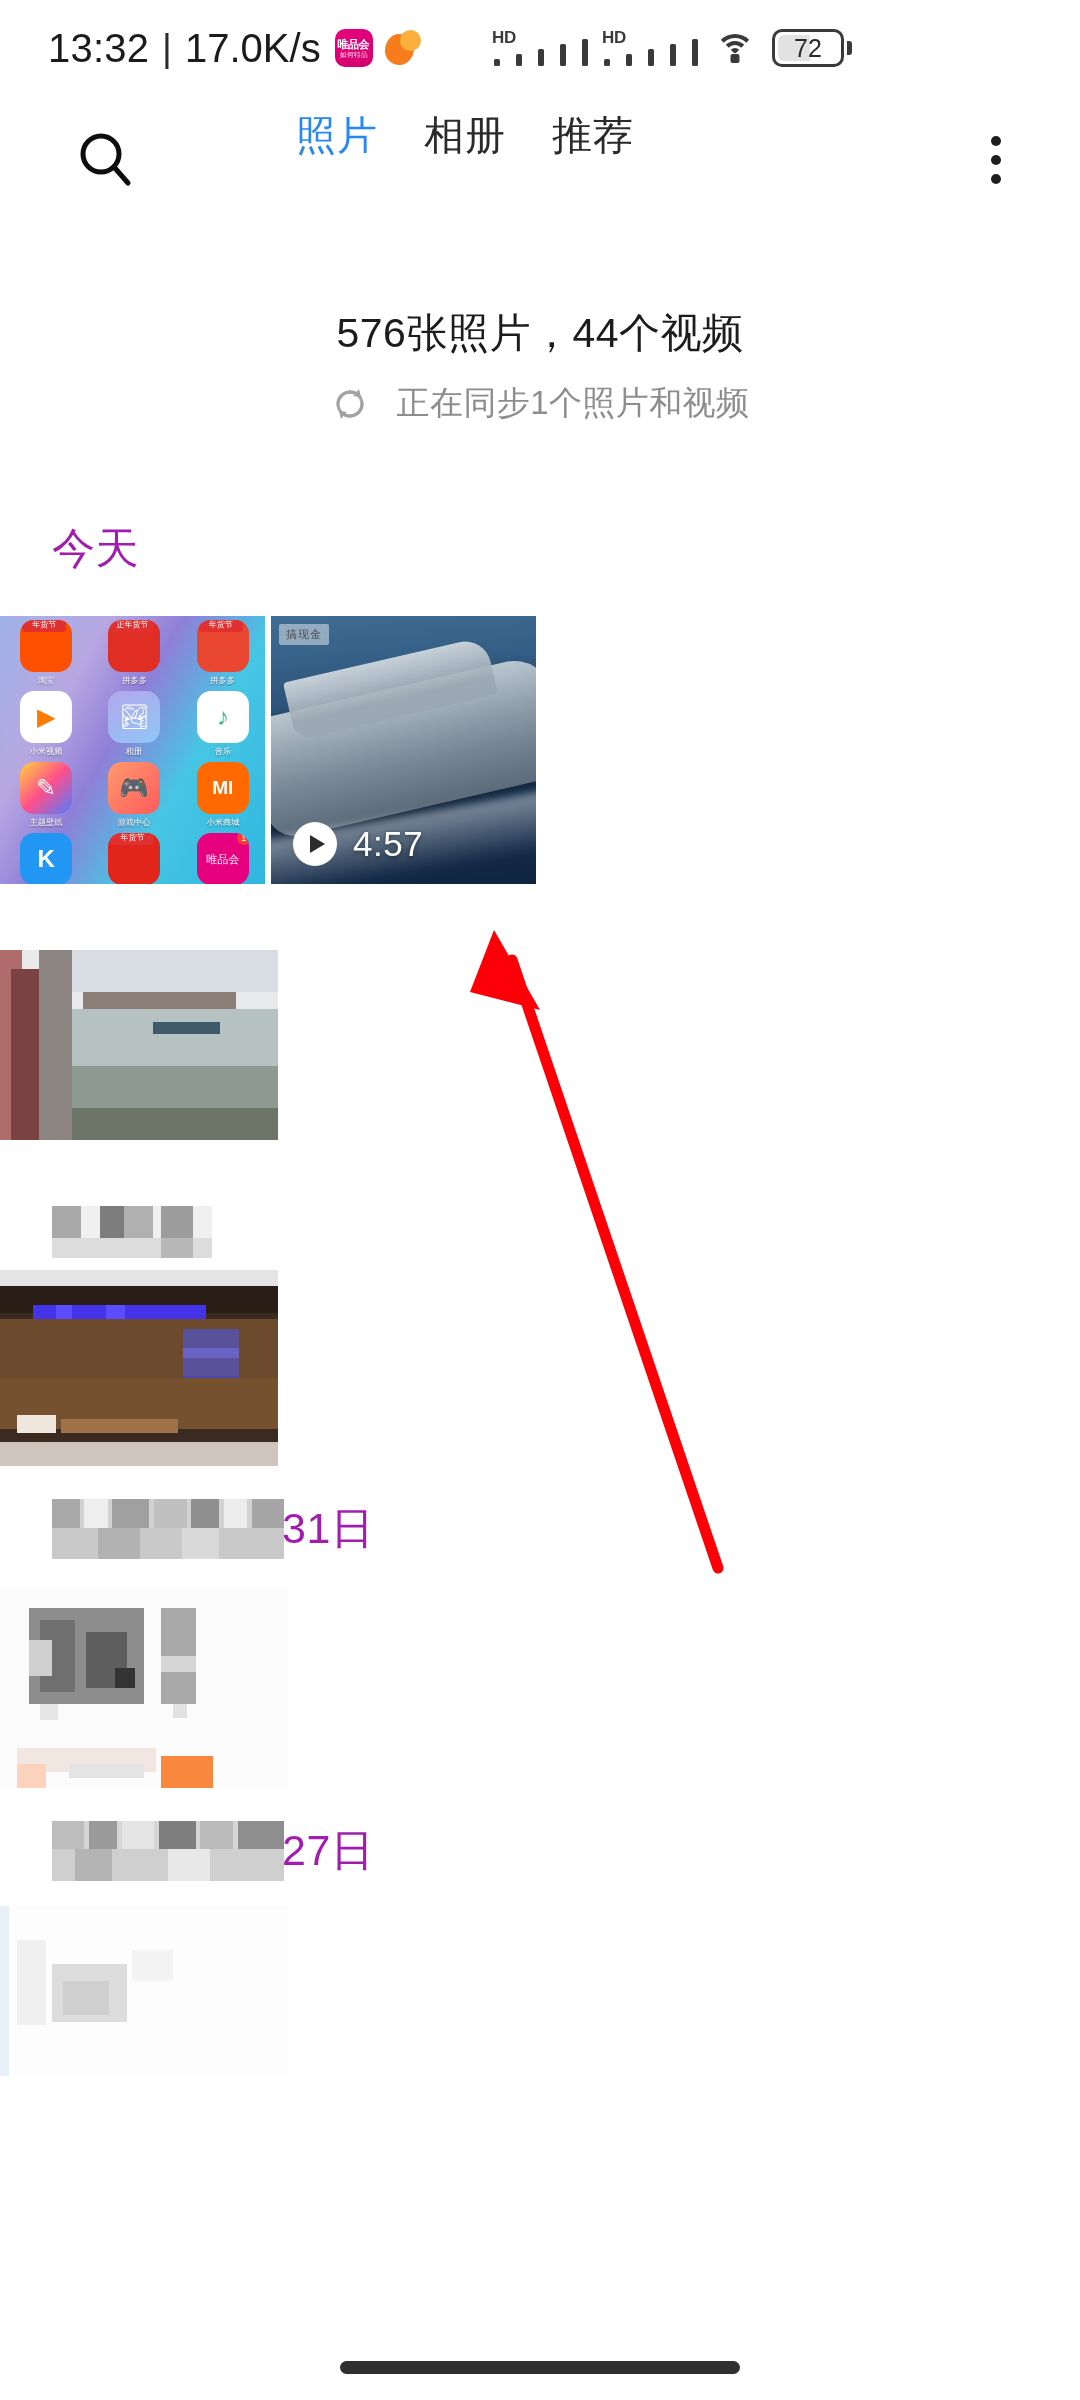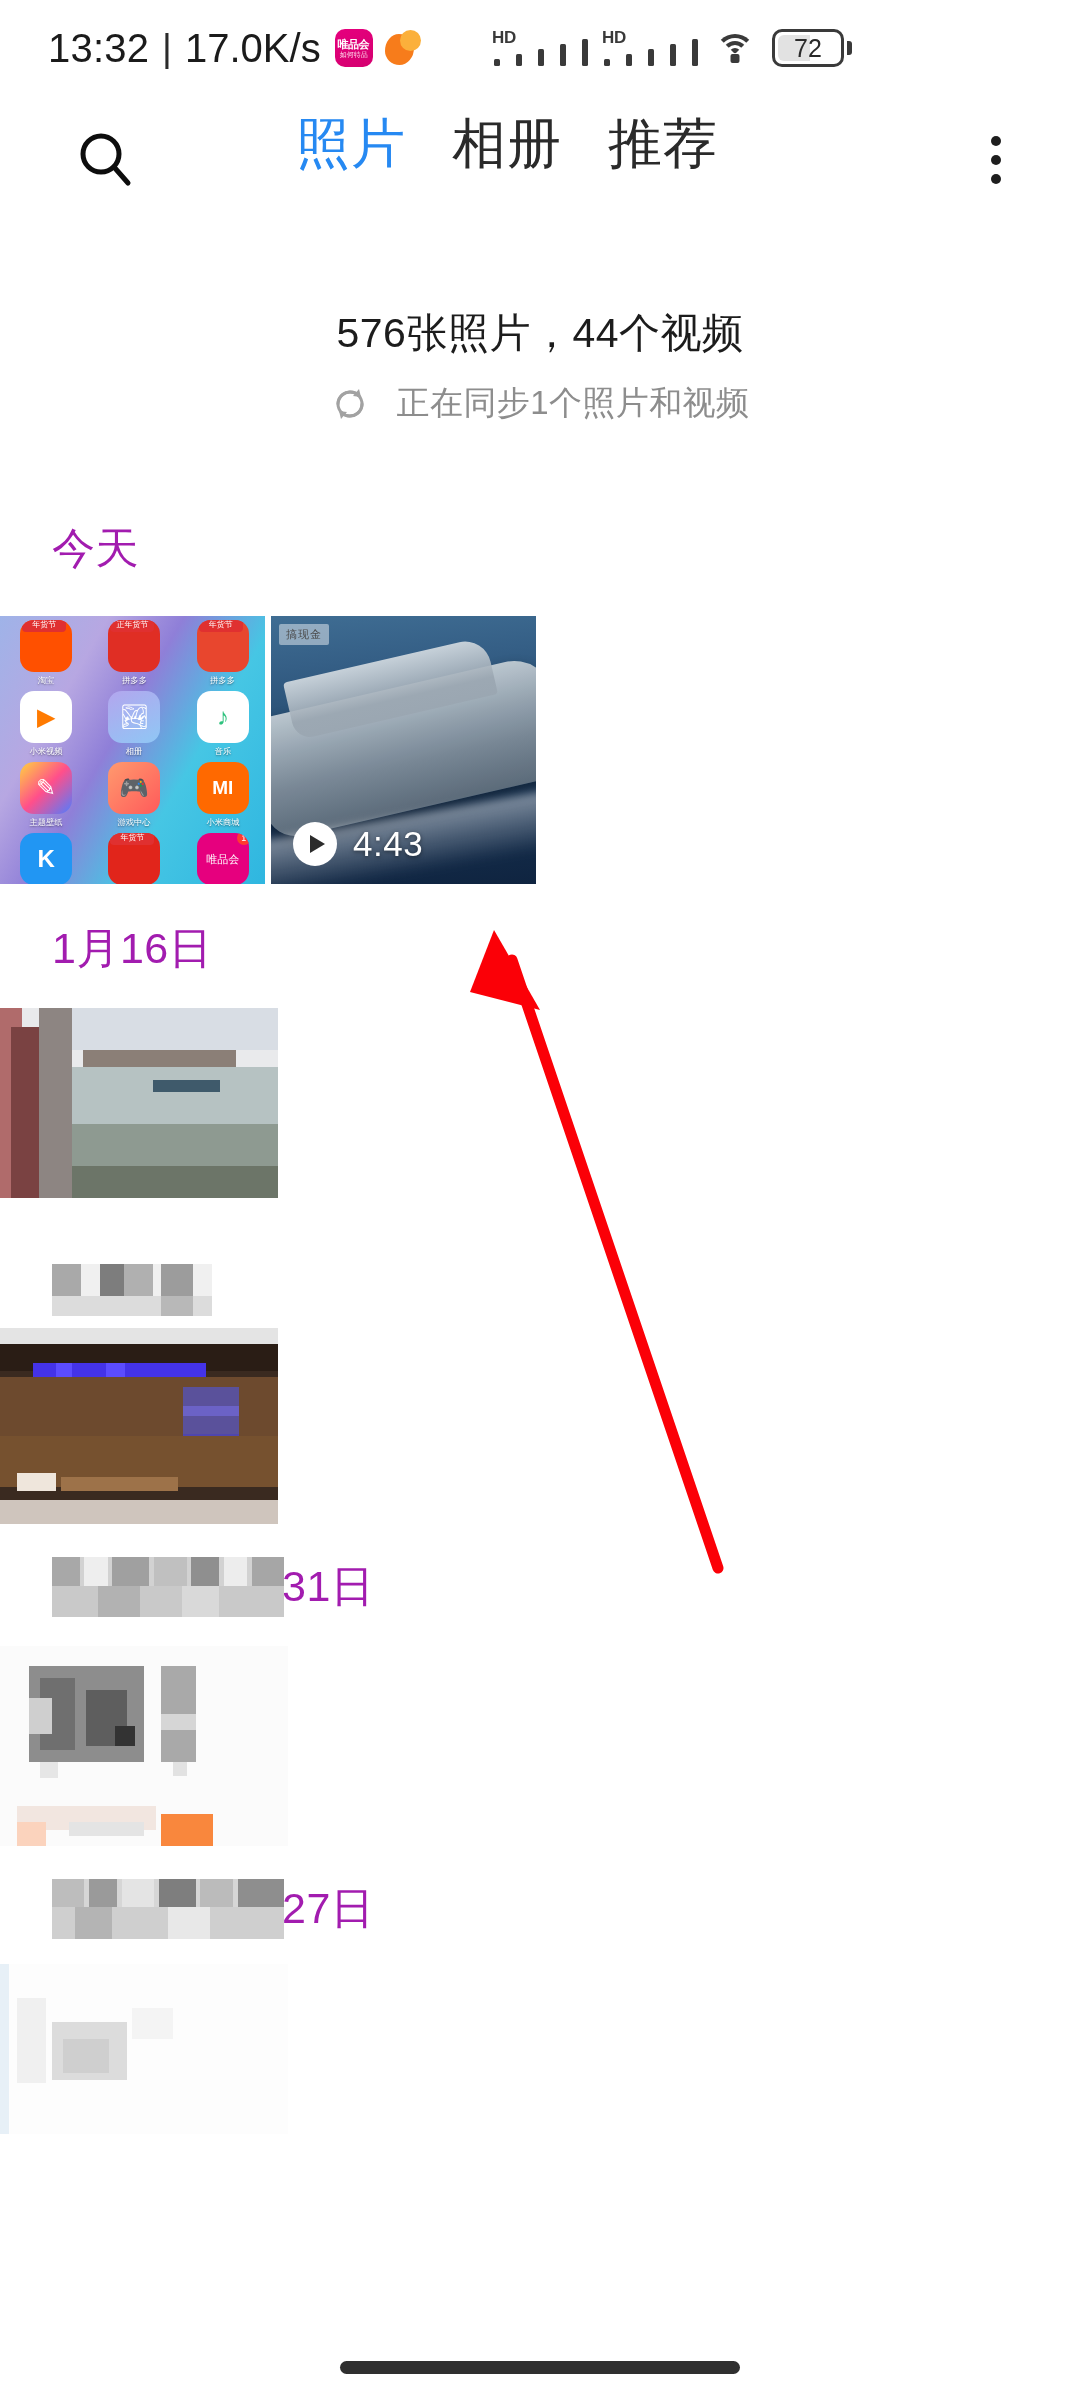--- a/index.html
+++ b/index.html
@@ -62,21 +62,21 @@
   .batt-cap{ width:5px; height:14px; background:#3a3a3a; border-radius:0 3px 3px 0; margin-left:3px;}
 
   
   .topbar{
     position:absolute; left:0; top:104px; width:1080px; height:110px;
     display:flex; align-items:center;
   }
   .search-btn{ position:absolute; left:68px; top:18px; width:76px; height:76px;
                display:flex; align-items:center; justify-content:center; }
   .tabs{ position:absolute; left:296px; top:6px; display:flex; align-items:baseline; gap:46px; }
-  .tab{ font-size:54px; color:#2a2a2a; line-height:1.25; letter-spacing:1px;}
+  .tab{ font-size:40px; color:#2a2a2a; line-height:1.25; letter-spacing:1px;}
   .tab.active{ color:#2689f2; }
   .menu-btn{ position:absolute; right:52px; top:24px; width:64px; height:64px;
              display:flex; flex-direction:column; align-items:center; justify-content:center; gap:9px;}
   .menu-btn i{ display:block; width:10px; height:10px; border-radius:50%; background:#1e1e1e;}
 
   
   .summary{ position:absolute; left:0; top:306px; width:1080px; text-align:center; }
   .summary-main{ font-size:41px; color:#1c1c1c; letter-spacing:.5px; }
   .summary-sub{ margin-top:20px; display:flex; align-items:center; justify-content:center; gap:28px;}
   .summary-sub span{ font-size:33px; color:#8d8d8d; letter-spacing:.4px;}
@@ -314,28 +314,27 @@
         <div class="thumb thumb-video">
           <div class="vid-bg"></div>
           <div class="carrier"></div>
           <div class="carrier2"></div>
           <div class="wake"></div>
           <div class="vid-wm">搞现金</div>
           <div class="vid-meta">
             <div class="play-circle">
                 <div class="play-tri"></div>
               </div>
-            <span class="vid-dur">4:43</span>
+            <span class="vid-dur">4:57</span>
           </div>
         </div>
       </div>
     </div>
 
     <div class="sec" style="margin-top:36px">
-      <div class="date-head">1月16日</div>
       <div style="height:30px"></div>
 
       <div class="thumb" style="width:278px;height:190px">
         <div class="px">
           <i style="left:0;top:0;width:100%;height:100%;background:#e9eaec"></i>
           <i style="left:0;top:0;width:8%;height:100%;background:#b06b6b"></i>
           <i style="left:4%;top:10%;width:10%;height:90%;background:#7a4242"></i>
           <i style="left:14%;top:0;width:12%;height:100%;background:#8d8582"></i>
           <i style="left:26%;top:0;width:74%;height:22%;background:#d8dde4"></i>
           <i style="left:30%;top:22%;width:55%;height:9%;background:#8b7f77"></i>

